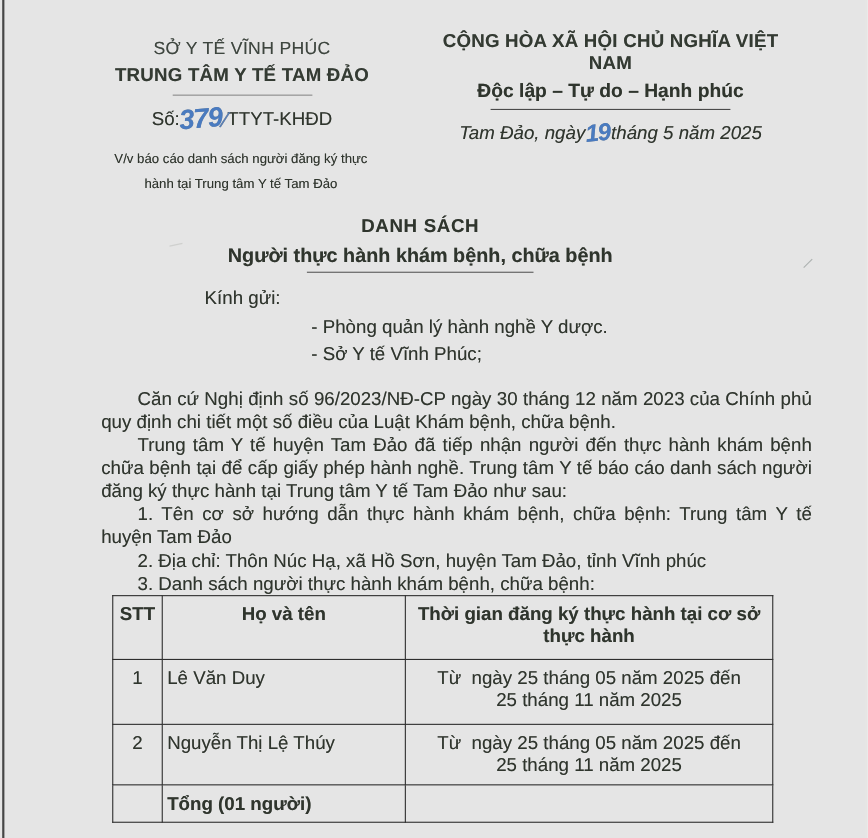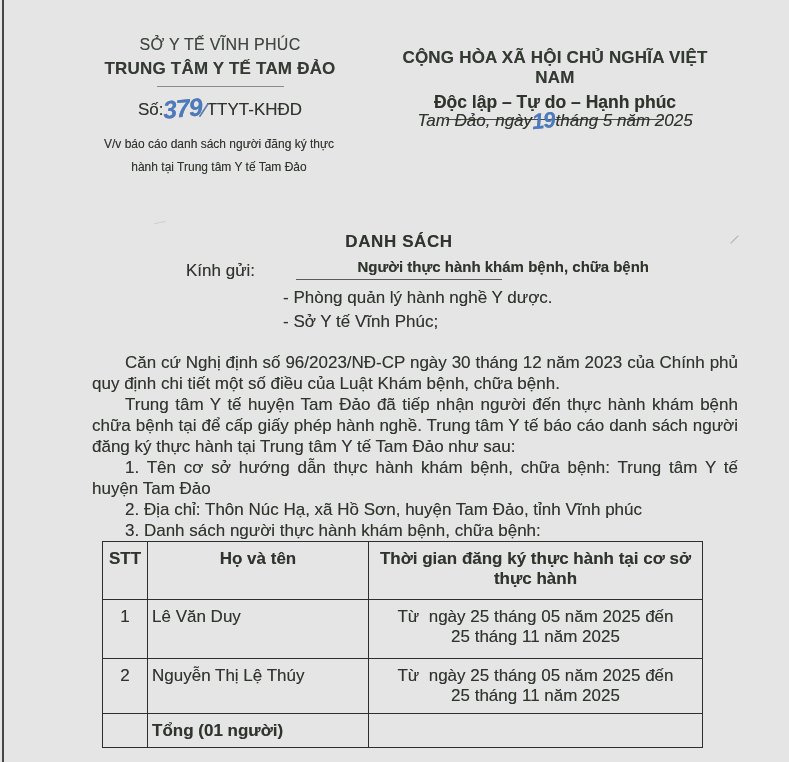--- a/index.html
+++ b/index.html
@@ -20,31 +20,31 @@
   .org-parent { font-size:16px; color:#3e463f; letter-spacing:.3px; }
   .org-name { font-size:17px; font-weight:bold; color:#343b33; margin-top:5px; letter-spacing:.2px; }
   .org-underline { width:127px; margin:7px auto 0; border-top:1.6px solid #8b8b8b; }
 
   .doc-number { position:absolute; top:99px; left:95px; width:250px; text-align:center; font-size:17px; white-space:nowrap; }
   .hand { color:#4a7bc0; font-style:italic; font-weight:600; font-size:25px; display:inline-block; transform:rotate(-5deg); letter-spacing:-1px; line-height:17px; vertical-align:-2px; }
   .hand-slash { color:#5b7fb4; font-style:italic; font-size:20px; display:inline-block; transform:rotate(8deg); margin:0 0 0 -1px; vertical-align:-2px; }
   .subject { position:absolute; top:133px; left:103px; width:232px; text-align:center; font-size:12px; line-height:22.5px; }
 
   
-  .national-block { position:absolute; top:48px; left:385px; width:340px; text-align:center; }
+  .national-block { position:absolute; top:28px; left:385px; width:340px; text-align:center; }
   .national-country { font-size:17px; font-weight:bold; color:#333a32; letter-spacing:.2px; }
   .national-motto { font-size:17.5px; font-weight:bold; margin-top:4px; }
   .national-underline { width:218px; margin:6px auto 0; border-top:1.6px solid #4a4a4a; }
   .dateline { position:absolute; top:111px; left:385px; width:340px; text-align:center; font-style:italic; font-size:17px; white-space:nowrap; }
   .hand-day { color:#4a7bc0; font-style:italic; font-weight:600; font-size:22px; display:inline-block; transform:rotate(-6deg); letter-spacing:-1px; line-height:17px; vertical-align:-2px; margin:0 1px 0 0; }
 
   
-  .title-block { position:absolute; top:196px; left:149px; width:500px; text-align:center;margin-top:36px; }
+  .title-block { position:absolute; top:196px; left:132px; width:500px; text-align:center; }
   .doc-title { font-size:17px; font-weight:bold; letter-spacing:.6px; }
-  .doc-subtitle { font-size:15px; font-weight:bold; margin-top:6px;text-align:right; }
+  .doc-subtitle { font-size:18px; font-weight:bold; margin-top:6px; }
   .title-underline { width:206px; margin:4px auto 0; border-top:1.3px solid #5a5a5a; }
 
   
   .recipients-label { position:absolute; top:261px; left:186px; font-size:17px; }
   .recipients-list { position:absolute; top:286px; left:283px; font-size:17px; line-height:24px; }
 
   
   .body-text { position:absolute; top:352px; left:92px; width:646px; font-size:17px; line-height:21px; }
   .body-text p { text-indent:33px; text-align:justify; }
 

